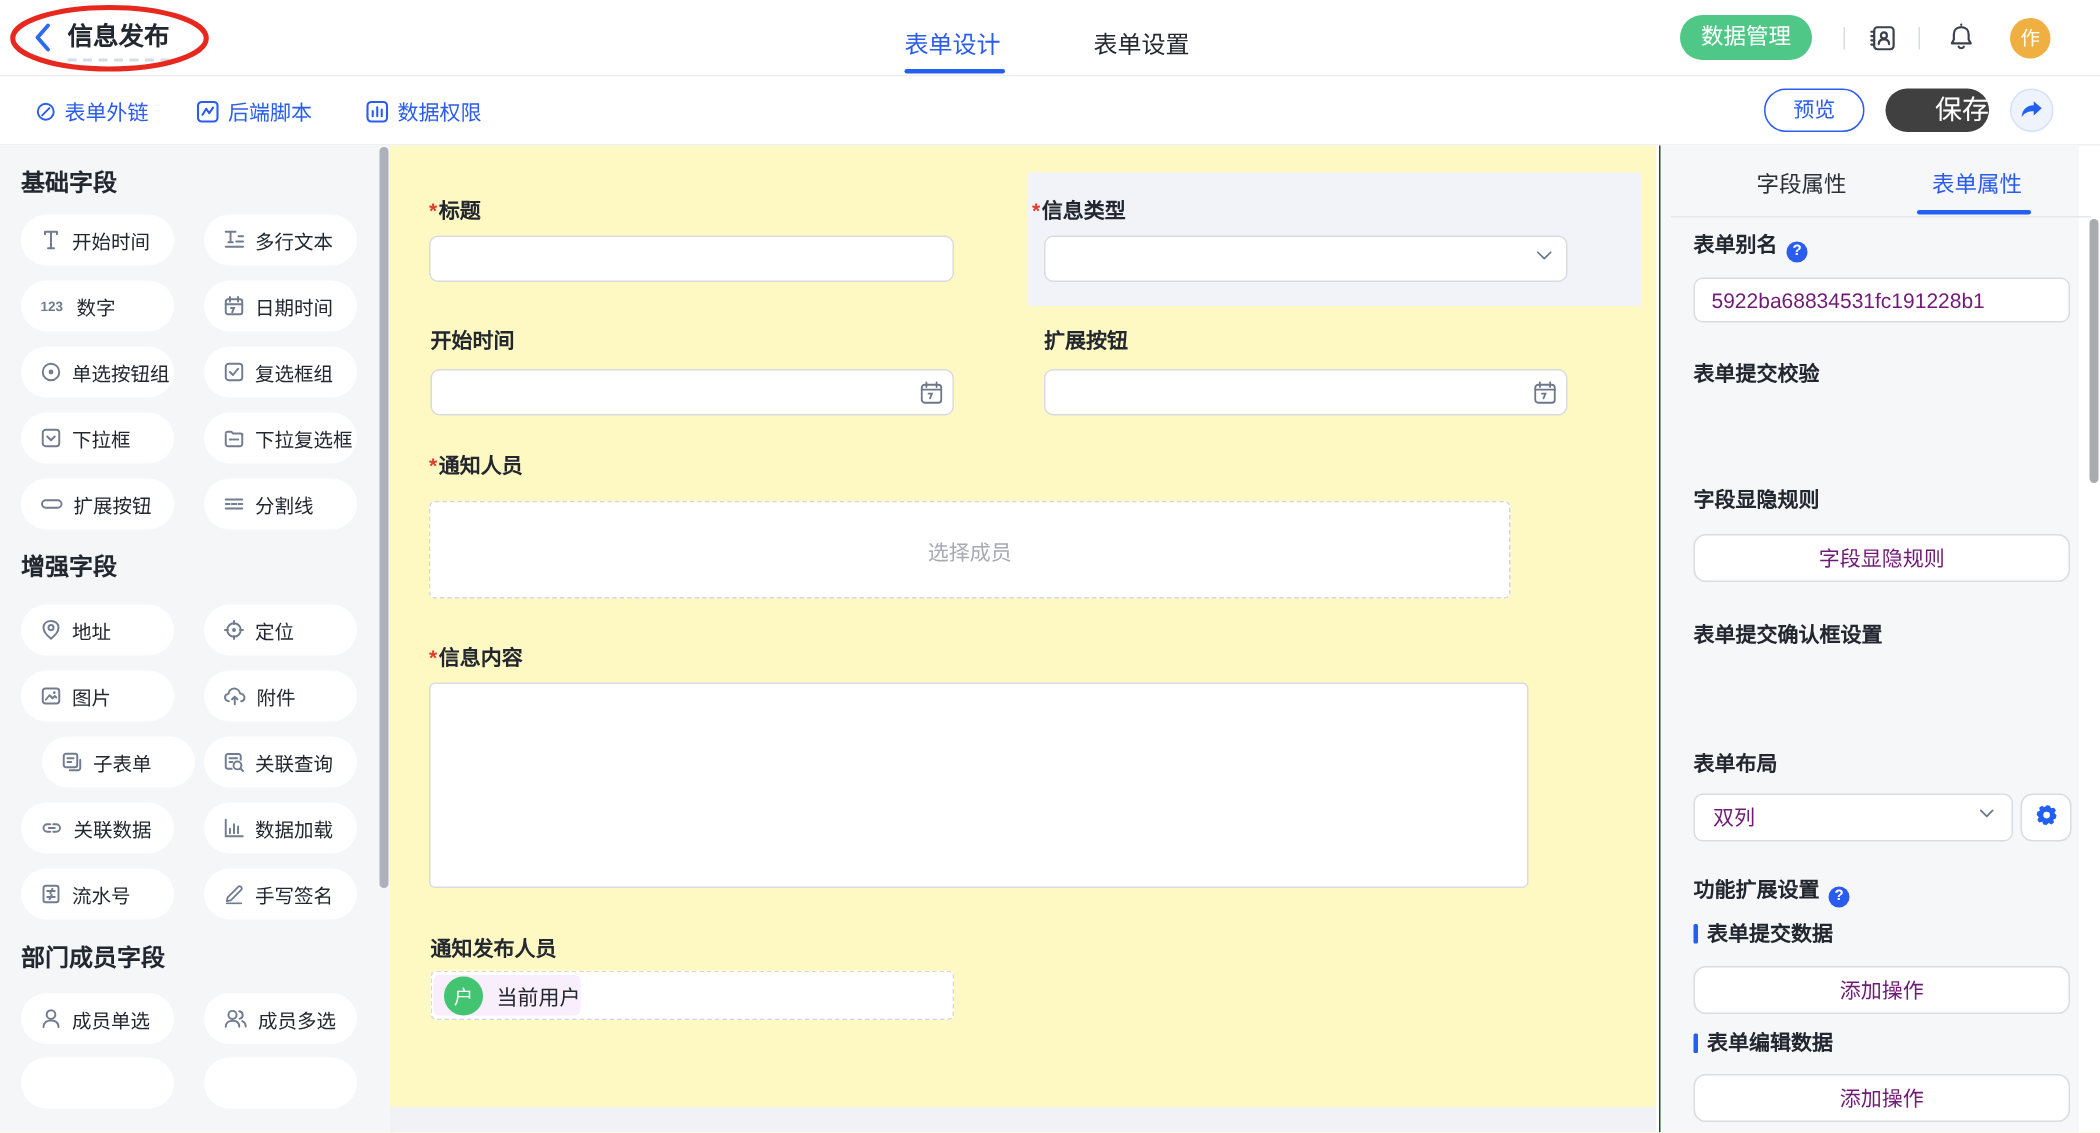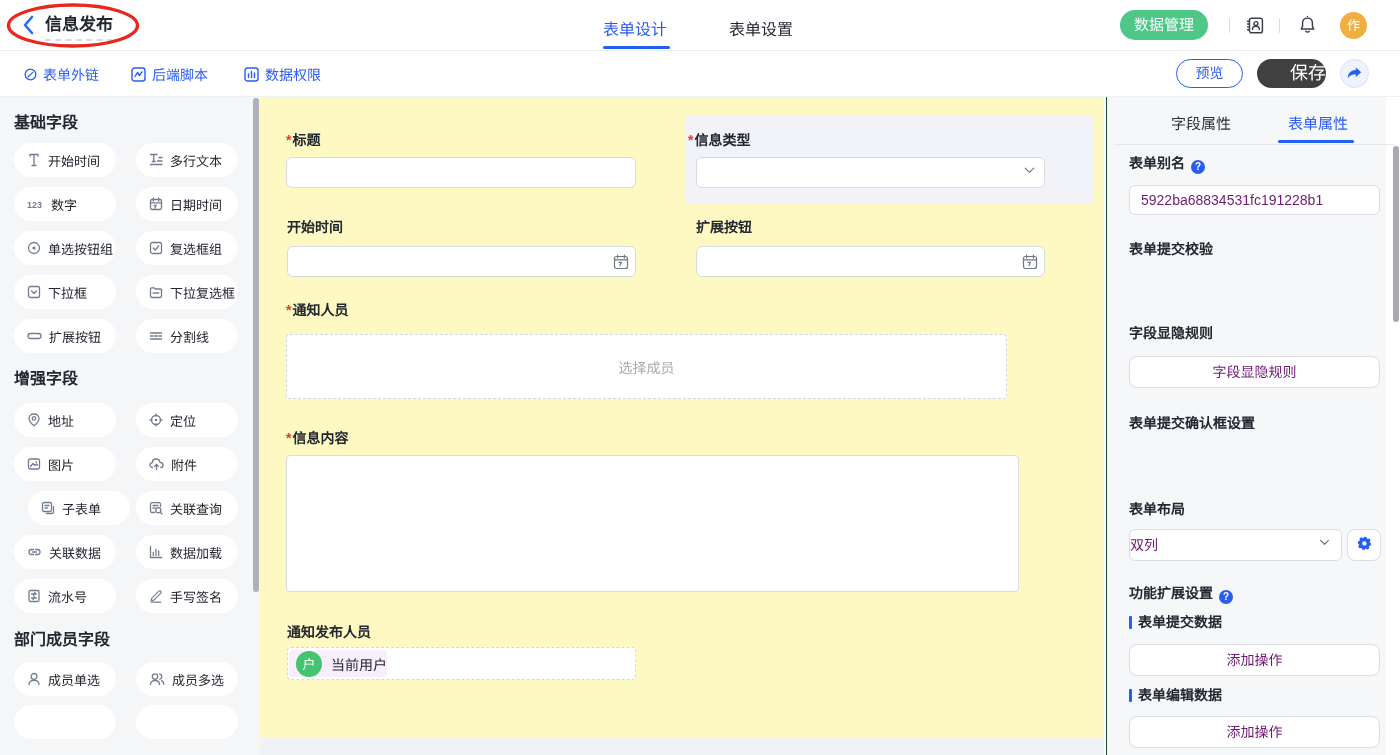--- a/index.html
+++ b/index.html
@@ -329,21 +329,21 @@
   <div class="ptab" style="left:181px;color:#2b5cf0;">表单属性</div>
   <div id="pline"></div>
   <div id="pdivider"></div>
   <div class="plabel" style="top:59px;">表单别名<span class="qicon">?</span></div>
   <div class="pbtn" style="top:88px;height:30px;text-align:left;padding-left:11px;line-height:28px;border-radius:6px;">5922ba68834531fc191228b1</div>
   <div class="plabel" style="top:145px;">表单提交校验</div>
   <div class="plabel" style="top:229px;">字段显隐规则</div>
   <div class="pbtn" style="top:259px;">字段显隐规则</div>
   <div class="plabel" style="top:319px;">表单提交确认框设置</div>
   <div class="plabel" style="top:405px;">表单布局</div>
-  <div class="pbtn" style="top:432px;width:213px;text-align:left;border-radius:6px;">双列</div>
+  <div class="pbtn" style="top:432px;width:213px;text-align:left;padding-left:12px;border-radius:6px;">双列</div>
   <svg class="abs" style="left:212px;top:442px;" width="11" height="7" viewBox="0 0 12 8" fill="none" stroke="#707786" stroke-width="1.4" stroke-linecap="round" stroke-linejoin="round">
       <path d="M1.5 1.5 L6 6 L10.5 1.5"></path>
     </svg>
   <div class="pbtn" style="left:240px;top:432px;width:34px;"><svg width="17" height="17" viewBox="0 0 17 17" style="vertical-align:-3px;">
         <path fill="#2160f1" d="M8.5 0.8 L10.6 1.2 L11.3 2.9 L13.3 2.5 L14.6 4.2 L13.6 6 L15 7.5 L14.6 9.6 L12.9 10.3 L13.3 12.3 L11.6 13.6 L9.8 12.6 L8.3 14 L6.2 13.6 L5.5 11.9 L3.5 12.3 L2.2 10.6 L3.2 8.8 L1.8 7.3 L2.2 5.2 L3.9 4.5 L3.5 2.5 L5.2 1.2 L7 2.2 Z M8.4 5.2 A2.2 2.2 0 1 0 8.4 9.6 A2.2 2.2 0 1 0 8.4 5.2 Z" fill-rule="evenodd"></path>
       </svg></div>
   <div class="plabel" style="top:489px;">功能扩展设置<span class="qicon">?</span></div>
   <div class="plabel" style="top:518px;"><span class="bluebar"></span>表单提交数据</div>
   <div class="pbtn" style="top:547px;">添加操作</div>
   <div class="plabel" style="top:591px;"><span class="bluebar"></span>表单编辑数据</div>

